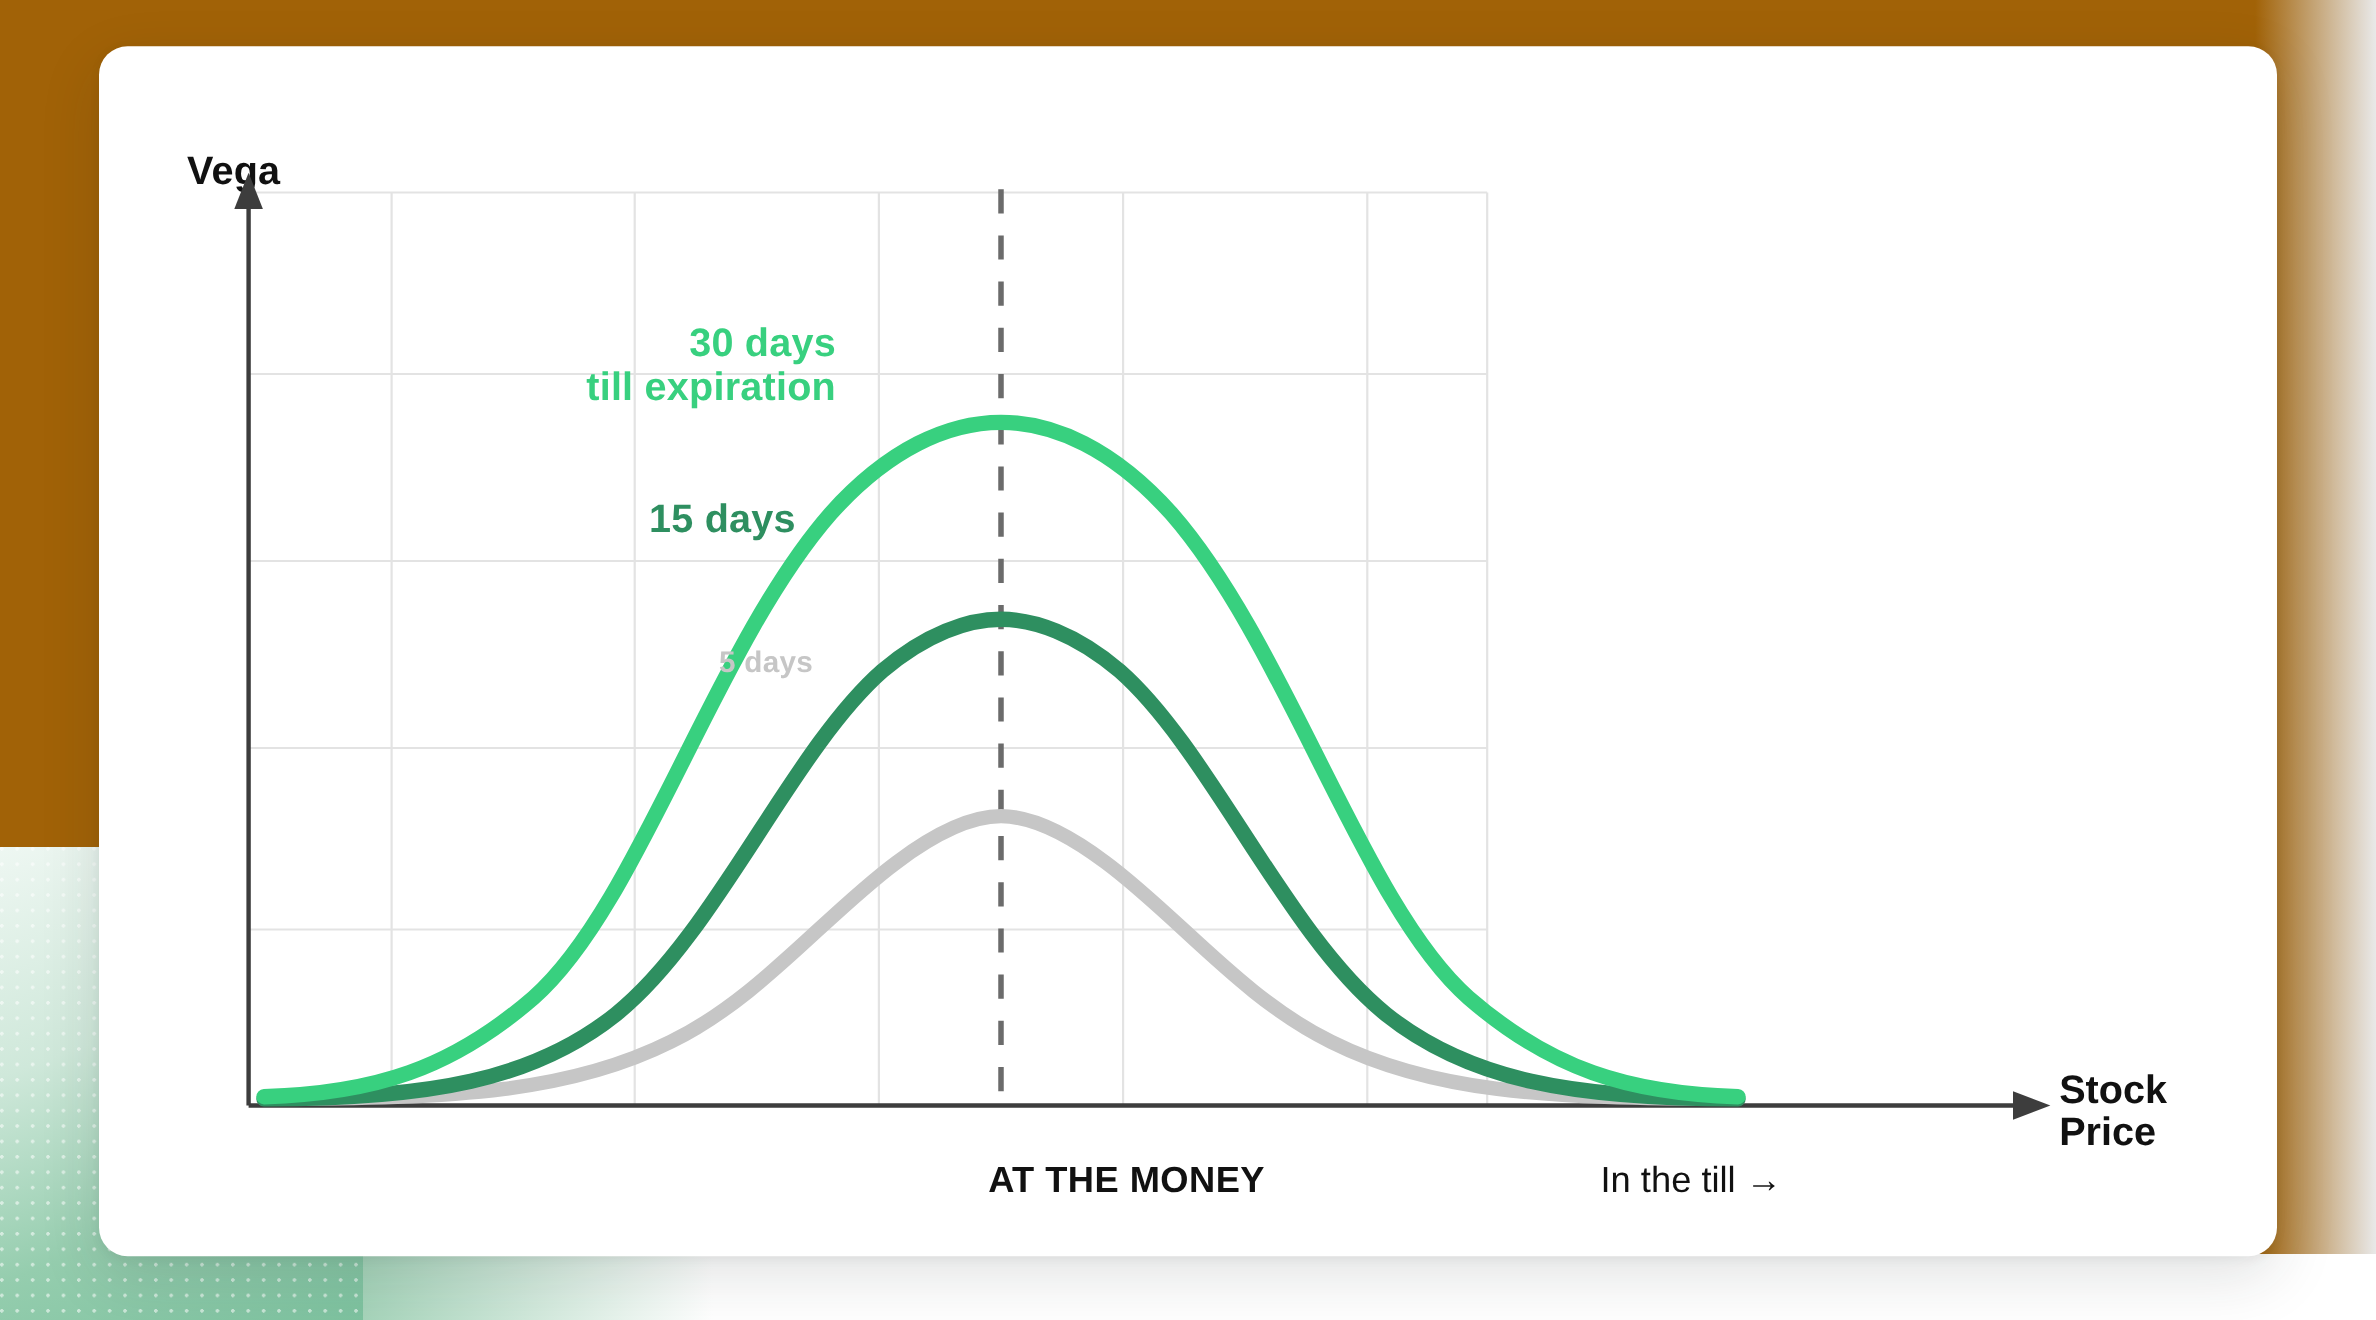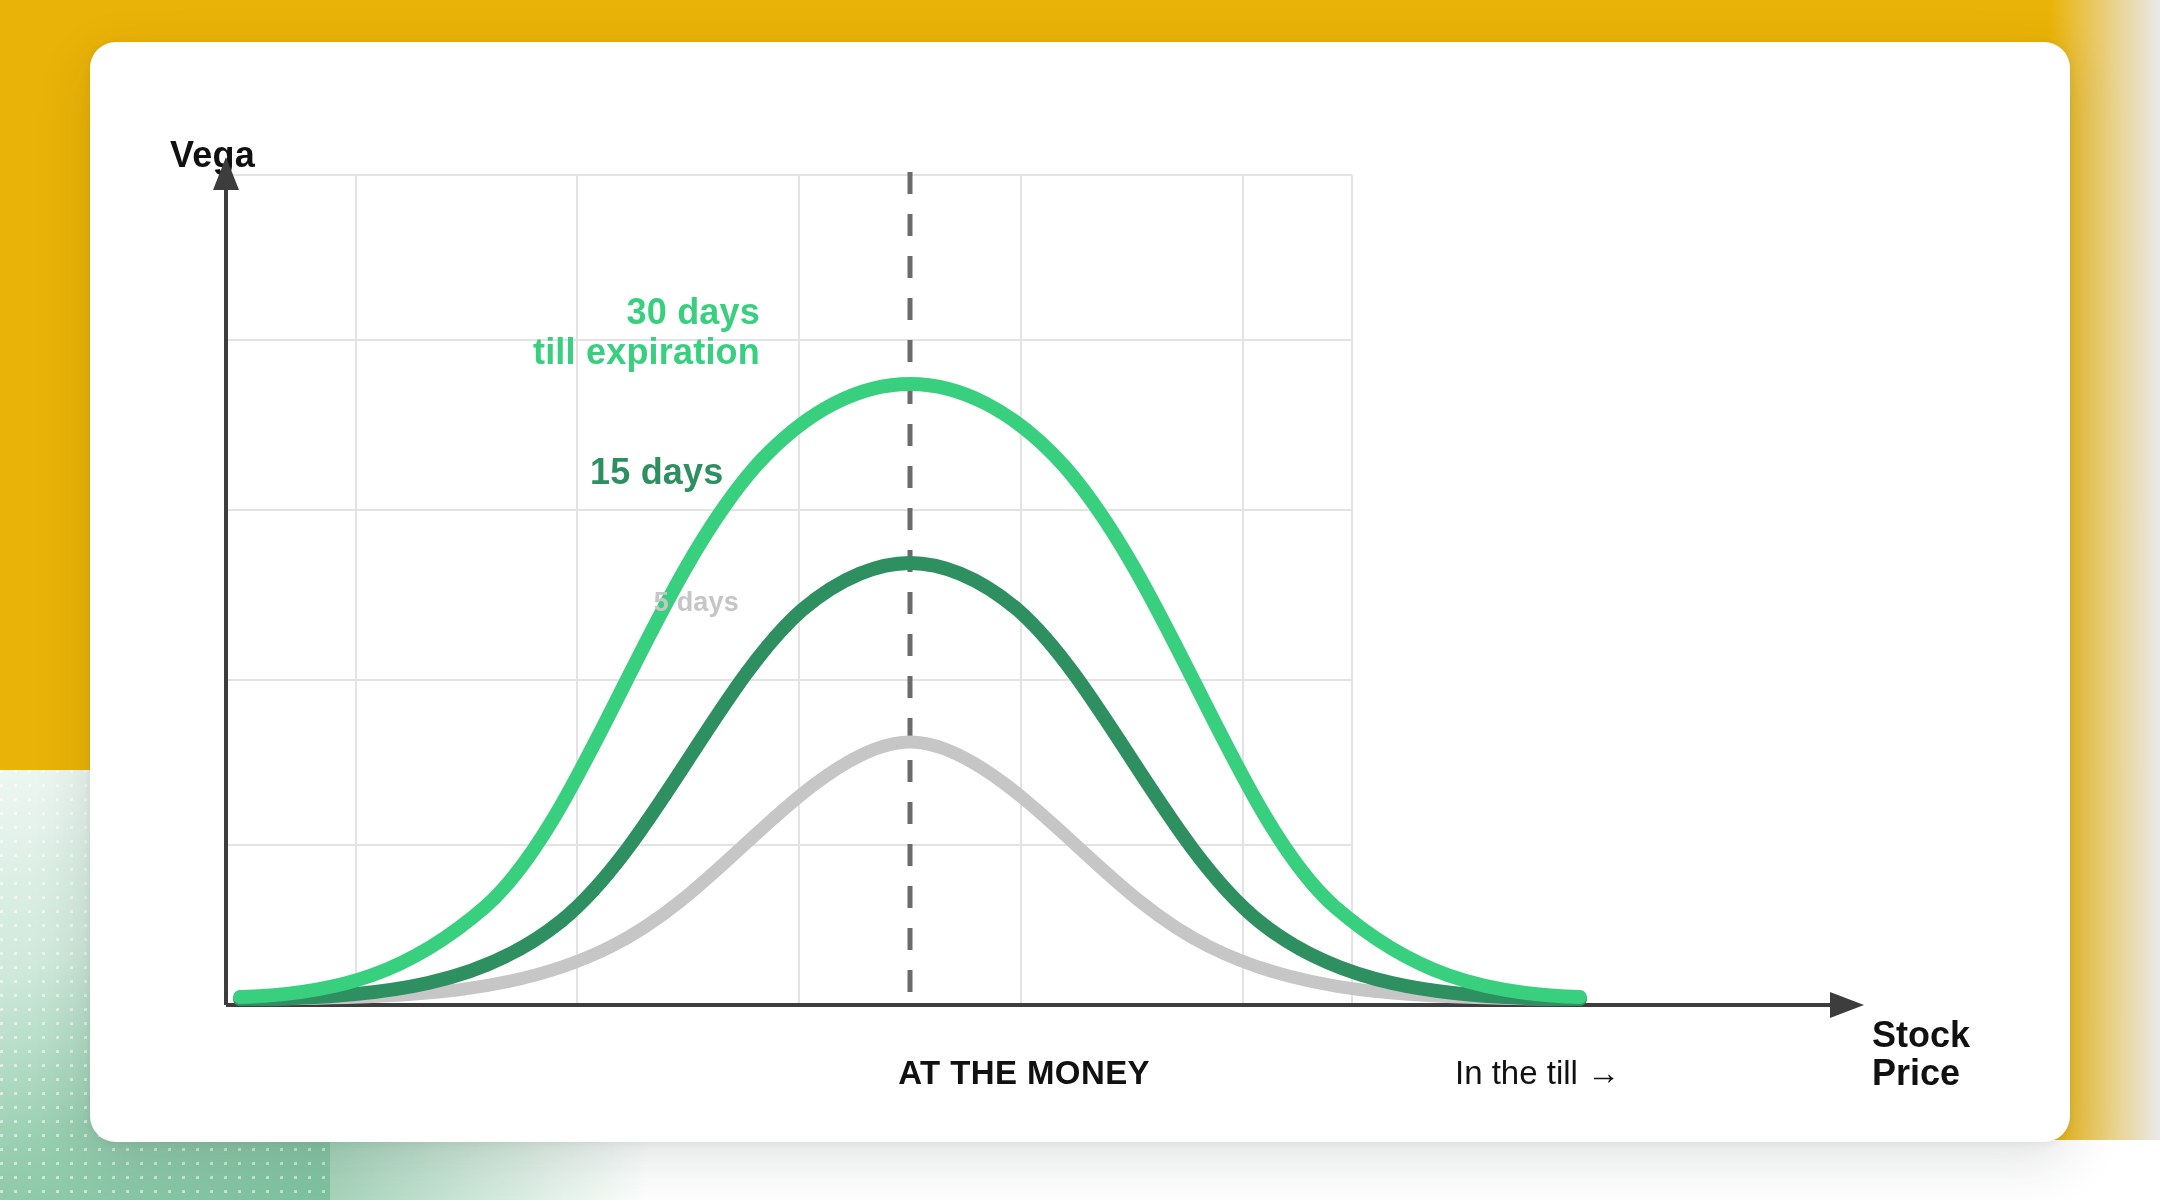--- a/index.html
+++ b/index.html
@@ -5,21 +5,21 @@
   html,body{margin:0;padding:0;}
   body{
     width:2160px;height:1200px;
     font-family:"Liberation Sans", sans-serif;
     background:#ffffff;
     overflow:hidden;
   }
   #root{
     position:relative;
     width:2160px;height:1200px;
-    background:#eab308;
+    background:#a16207;
   }
   
   .deco-green{
     position:absolute;
     left:0;bottom:0;
     width:330px;height:430px;
     background:
       radial-gradient(circle at 1.6px 1.6px, rgba(255,255,255,.55) 1.5px, transparent 1.7px) 0 0/14px 14px,
       linear-gradient(160deg,#eef7f2 0%, #cfe8da 38%, #95cdae 72%, #7dc29f 100%);
     z-index:0;
@@ -55,21 +55,21 @@
   }
   .axis-title-y{
     position:absolute;
     left:80px;top:92px;
     font-size:36px;font-weight:bold;color:#111111;
     letter-spacing:.2px;
     white-space:nowrap;
   }
   .axis-title-x{
     position:absolute;
-    left:1782px;top:974px;
+    left:1782px;top:930px;
     width:170px;
     font-size:36px;font-weight:bold;color:#111111;
     line-height:1.06;
     text-align:left;
     white-space:pre-line;
   }
   .series-label{
     position:absolute;
     font-weight:bold;
     white-space:pre-line;

